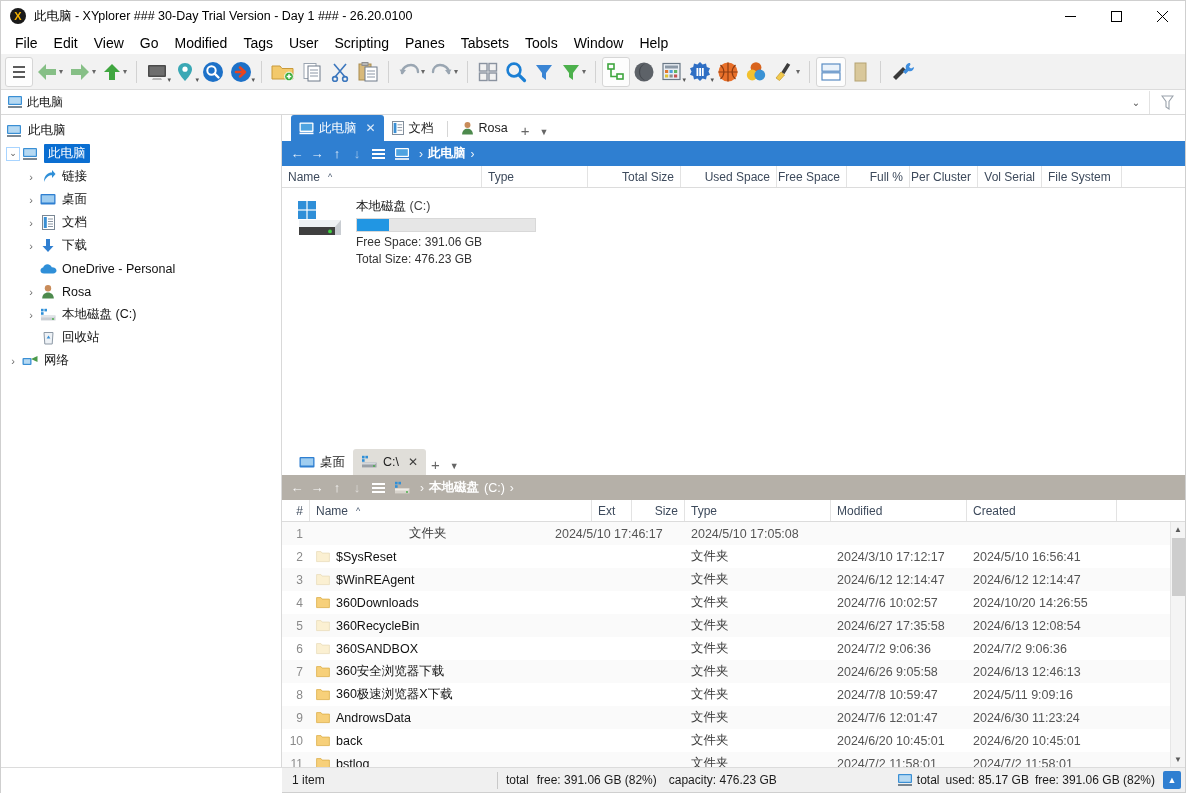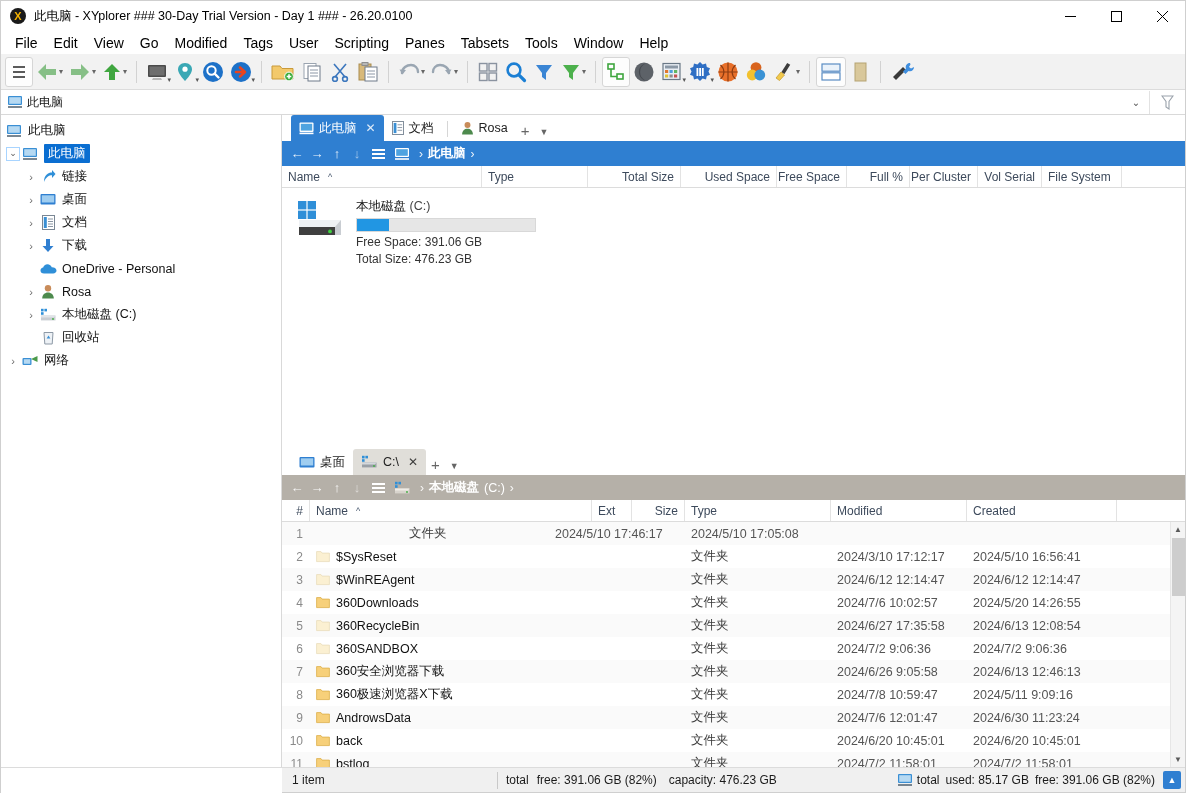--- a/index.html
+++ b/index.html
@@ -967,21 +967,21 @@
                     <svg width="14" height="13" viewBox="0 0 14 13">
                       <path d="M0.6 1.6 L5 1.6 L6.1 3.1 L13.4 3.1 L13.4 11.6 L0.6 11.6 Z" fill="#f7d07a" stroke="#dcae49" stroke-width="0.8"></path>
                     </svg>
                   </span>
                   <span>360Downloads</span>
                 </div>
                 <div class="cell" style="width: 40px;"></div>
                 <div class="cell" style="width: 53px; justify-content: flex-end;"></div>
                 <div class="cell type" style="width: 146px;">文件夹</div>
                 <div class="cell date" style="width: 136px;">2024/7/6 10:02:57</div>
-                <div class="cell date" style="width: 150px;">2024/5/20 14:26:55</div>
+                <div class="cell date" style="width: 150px;">2024/10/20 14:26:55</div>
               </div>
               <div class="row">
                 <div class="cell num" style="width: 28px;">5</div>
                 <div class="cell name" style="width: 282px;">
                   <span class="folder-ico">
                     <svg width="14" height="13" viewBox="0 0 14 13">
                       <path d="M0.6 1.6 L5 1.6 L6.1 3.1 L13.4 3.1 L13.4 11.6 L0.6 11.6 Z" fill="#fbf0d2" stroke="#e9dcba" stroke-width="0.8"></path>
                     </svg>
                   </span>
                   <span>360RecycleBin</span>

